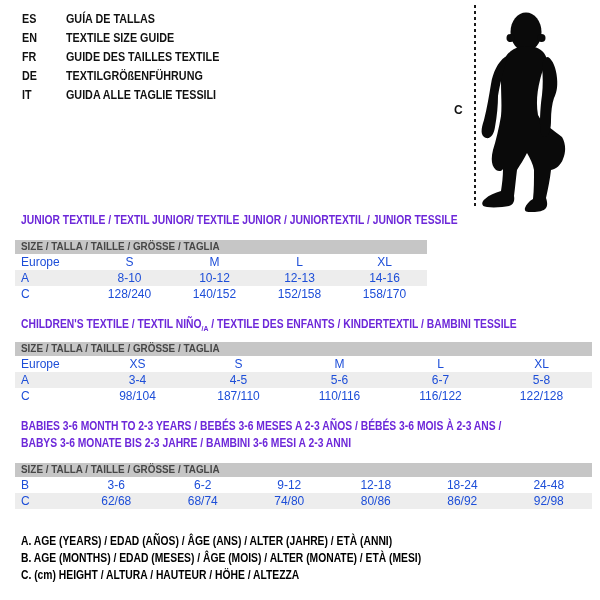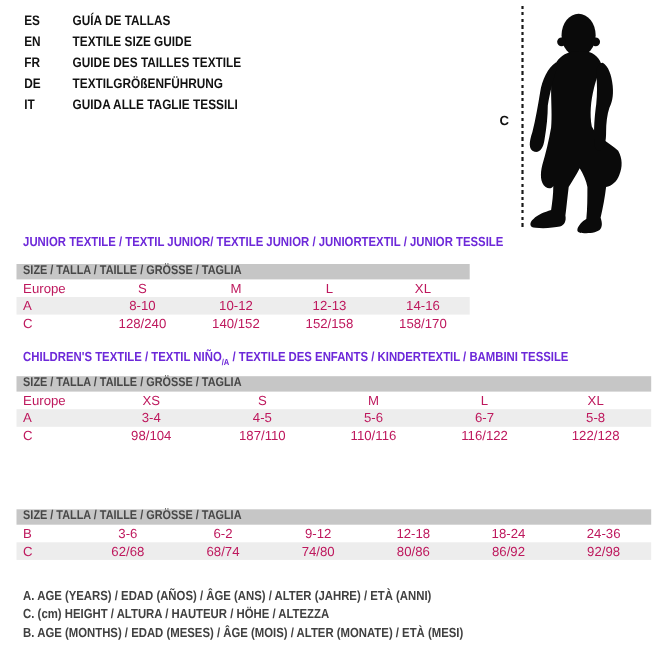--- a/index.html
+++ b/index.html
@@ -28,29 +28,29 @@
   #babies-title { top:418px; }
   .subA { font-size:8px; vertical-align:sub; }
 
   
   .tbl { position:absolute; left:15px; }
   #junior-tbl { top:240px; width:412px; }
   #children-tbl { top:342px; width:577px; }
   #babies-tbl { top:463px; width:577px; }
   .tbl-bar { height:14px; background:#c6c6c6; color:#474747; font-weight:700; font-size:11.5px;
     display:flex; align-items:flex-start; padding-left:6px; box-sizing:border-box; }
-  .tr { display:flex; height:16px; align-items:center; font-size:12px; color:#be185d; }
+  .tr { display:flex; height:16px; align-items:center; font-size:12px; color:#1d4ed8; }
   .tr.shade { background:#ededed; }
   .td { flex:1; text-align:center; }
   .td.lbl { flex:0 0 72px; text-align:left; padding-left:6px; box-sizing:border-box; }
   #babies-tbl .td.lbl { flex:0 0 58px; }
 
   
   .legend { position:absolute; left:21px; top:534px; }
-  .legend-line { height:17px; font-weight:700; font-size:12px; color:#404040; }
+  .legend-line { height:17px; font-weight:700; font-size:12px; color:#000000; }
 </style>
 </head>
 <body>
 
 <div class="page">
 
   <header class="lang-block">
     <div class="lang-row">
       <span class="lang-code"><span class="cond">ES</span></span>
       <span class="lang-title"><span class="cond">GUÍA DE TALLAS</span></span>
@@ -190,43 +190,47 @@
     <div class="tr">
       <span class="td lbl">C</span>
       <span class="td">98/104</span>
       <span class="td">187/110</span>
       <span class="td">110/116</span>
       <span class="td">116/122</span>
       <span class="td">122/128</span>
     </div>
   </div>
 
+  <h2 class="sec-title" id="babies-title">
+    <span class="cond">BABIES 3-6 MONTH TO 2-3 YEARS / BEBÉS 3-6 MESES A 2-3 AÑOS / BÉBÉS 3-6 MOIS À 2-3 ANS /</span><br>
+    <span class="cond">BABYS 3-6 MONATE BIS 2-3 JAHRE / BAMBINI 3-6 MESI A 2-3 ANNI</span>
+  </h2>
   <div class="tbl" id="babies-tbl">
     <div class="tbl-bar">
       <span class="cond">SIZE / TALLA / TAILLE / GRÖSSE / TAGLIA</span>
     </div>
     <div class="tr">
       <span class="td lbl">B</span>
       <span class="td">3-6</span>
       <span class="td">6-2</span>
       <span class="td">9-12</span>
       <span class="td">12-18</span>
       <span class="td">18-24</span>
-      <span class="td">24-36</span>
+      <span class="td">24-48</span>
     </div>
     <div class="tr shade">
       <span class="td lbl">C</span>
       <span class="td">62/68</span>
       <span class="td">68/74</span>
       <span class="td">74/80</span>
       <span class="td">80/86</span>
       <span class="td">86/92</span>
       <span class="td">92/98</span>
     </div>
   </div>
 
   <div class="legend">
     <div class="legend-line"><span class="cond">A. AGE (YEARS) / EDAD (AÑOS) / ÂGE (ANS) / ALTER (JAHRE) / ETÀ (ANNI)</span></div>
+    <div class="legend-line"><span class="cond">B. AGE (MONTHS) / EDAD (MESES) / ÂGE (MOIS) / ALTER (MONATE) / ETÀ (MESI)</span></div>
     <div class="legend-line"><span class="cond">C. (cm) HEIGHT / ALTURA / HAUTEUR / HÖHE / ALTEZZA</span></div>
-    <div class="legend-line"><span class="cond">B. AGE (MONTHS) / EDAD (MESES) / ÂGE (MOIS) / ALTER (MONATE) / ETÀ (MESI)</span></div>
   </div>
 
 </div>
 
 </body></html>

